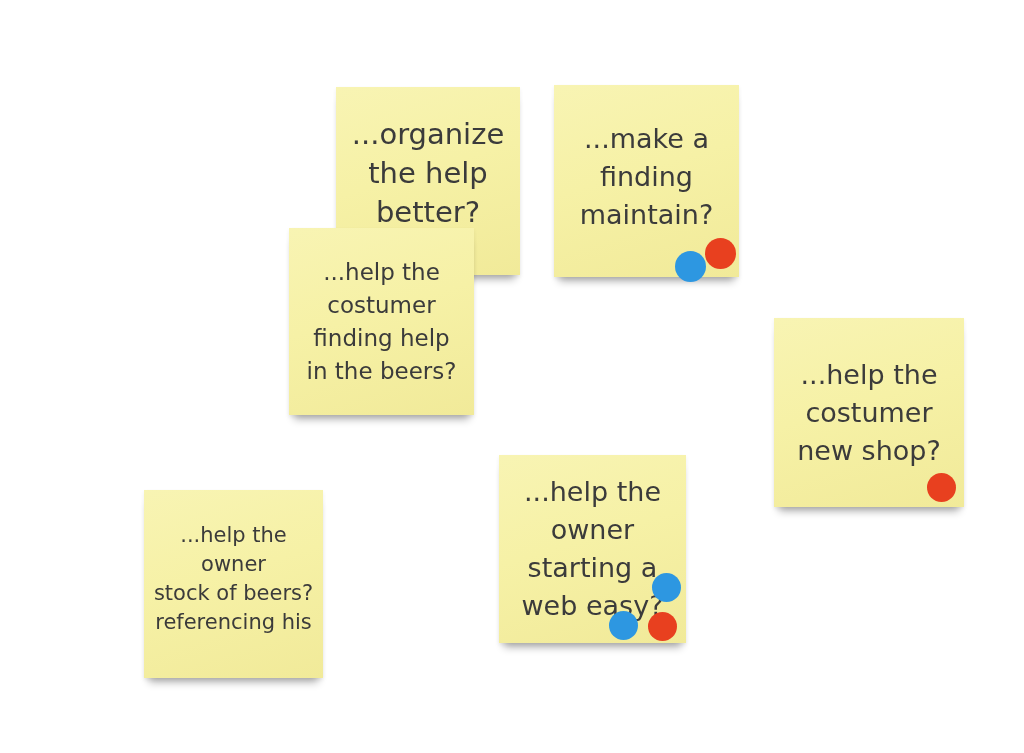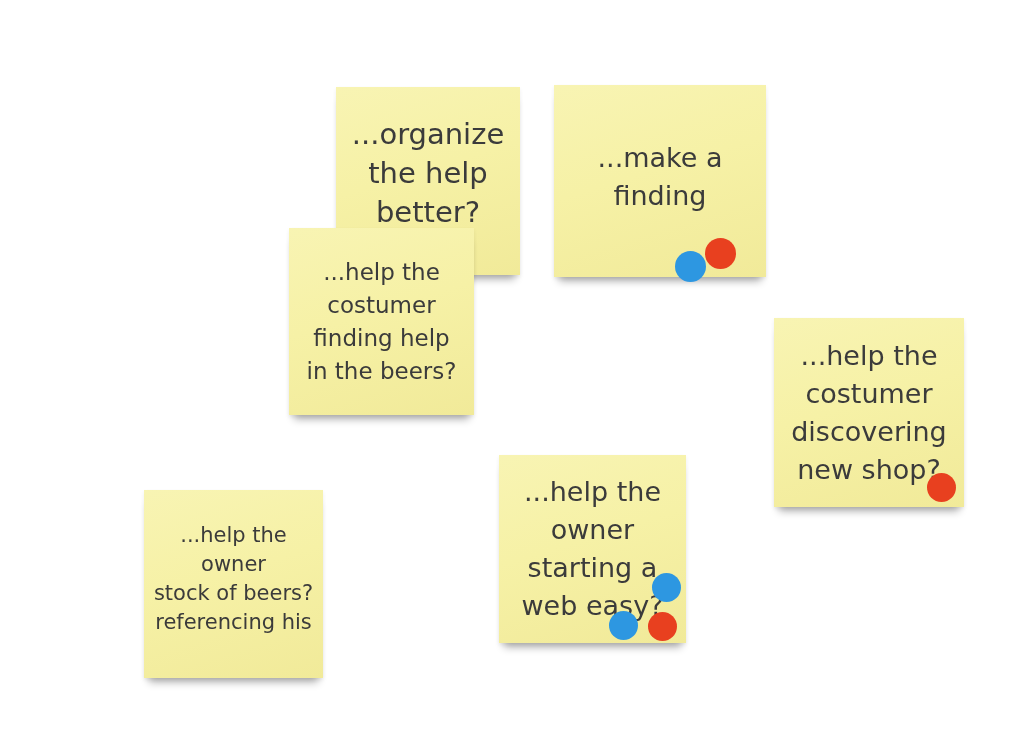--- a/index.html
+++ b/index.html
@@ -28,21 +28,21 @@
   }
   .note .text { display: block; }
   .note .line { display: block; white-space: nowrap; }
 
   
   .note-organize    { left: 300px; top:  87px; width: 184px; height: 188px; z-index: 1;
                       font-size: 29px; line-height: 39px; }
   .note-organize .text { margin-bottom: 16px; }
   .note-finding     { left: 253px; top: 228px; width: 185px; height: 187px; z-index: 2;
                       font-size: 23px; line-height: 33px; }
-  .note-website     { left: 518px; top:  85px; width: 212px; height: 192px; z-index: 1;
+  .note-website     { left: 518px; top:  85px; width: 185px; height: 192px; z-index: 1;
                       font-size: 27px; line-height: 38px; }
   .note-website .text { margin-bottom: 8px; }
   .note-discovering { left: 738px; top: 318px; width: 190px; height: 189px; z-index: 1;
                       font-size: 27px; line-height: 38px; }
   .note-webshop     { left: 463px; top: 455px; width: 187px; height: 188px; z-index: 1;
                       font-size: 27px; line-height: 38px; }
   .note-stock       { left: 108px; top: 490px; width: 179px; height: 188px; z-index: 1;
                       font-size: 21px; line-height: 29px; }
   .note-stock .text { margin-bottom: 10px; }
 
@@ -80,30 +80,30 @@
       <span class="line">costumer</span>
       <span class="line">finding help</span>
       <span class="line">in the beers?</span>
     </span>
   </div>
 
   <div class="note note-website">
     <span class="text">
       <span class="line">...make a</span>
       <span class="line">finding</span>
+      <span class="line">maintain?</span>
     </span>
     <span class="dot dot-blue-1" style="background-color: rgb(45, 151, 225);"></span>
     <span class="dot dot-red-1" style="background-color: rgb(232, 64, 31);"></span>
   </div>
 
   <div class="note note-discovering">
     <span class="text">
       <span class="line">...help the</span>
       <span class="line">costumer</span>
-      <span class="line">discovering</span>
       <span class="line">new shop?</span>
     </span>
     <span class="dot dot-red-1" style="background-color: rgb(232, 64, 31);"></span>
   </div>
 
   <div class="note note-webshop">
     <span class="text">
       <span class="line">...help the</span>
       <span class="line">owner</span>
       <span class="line">starting a</span>

